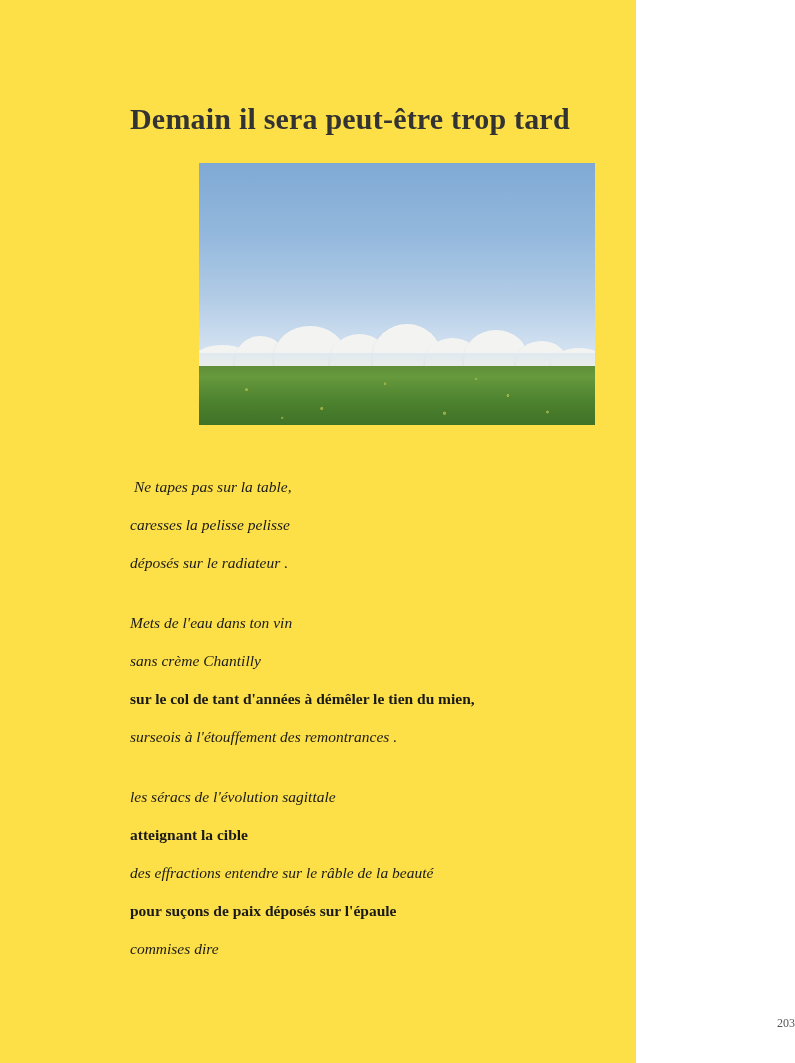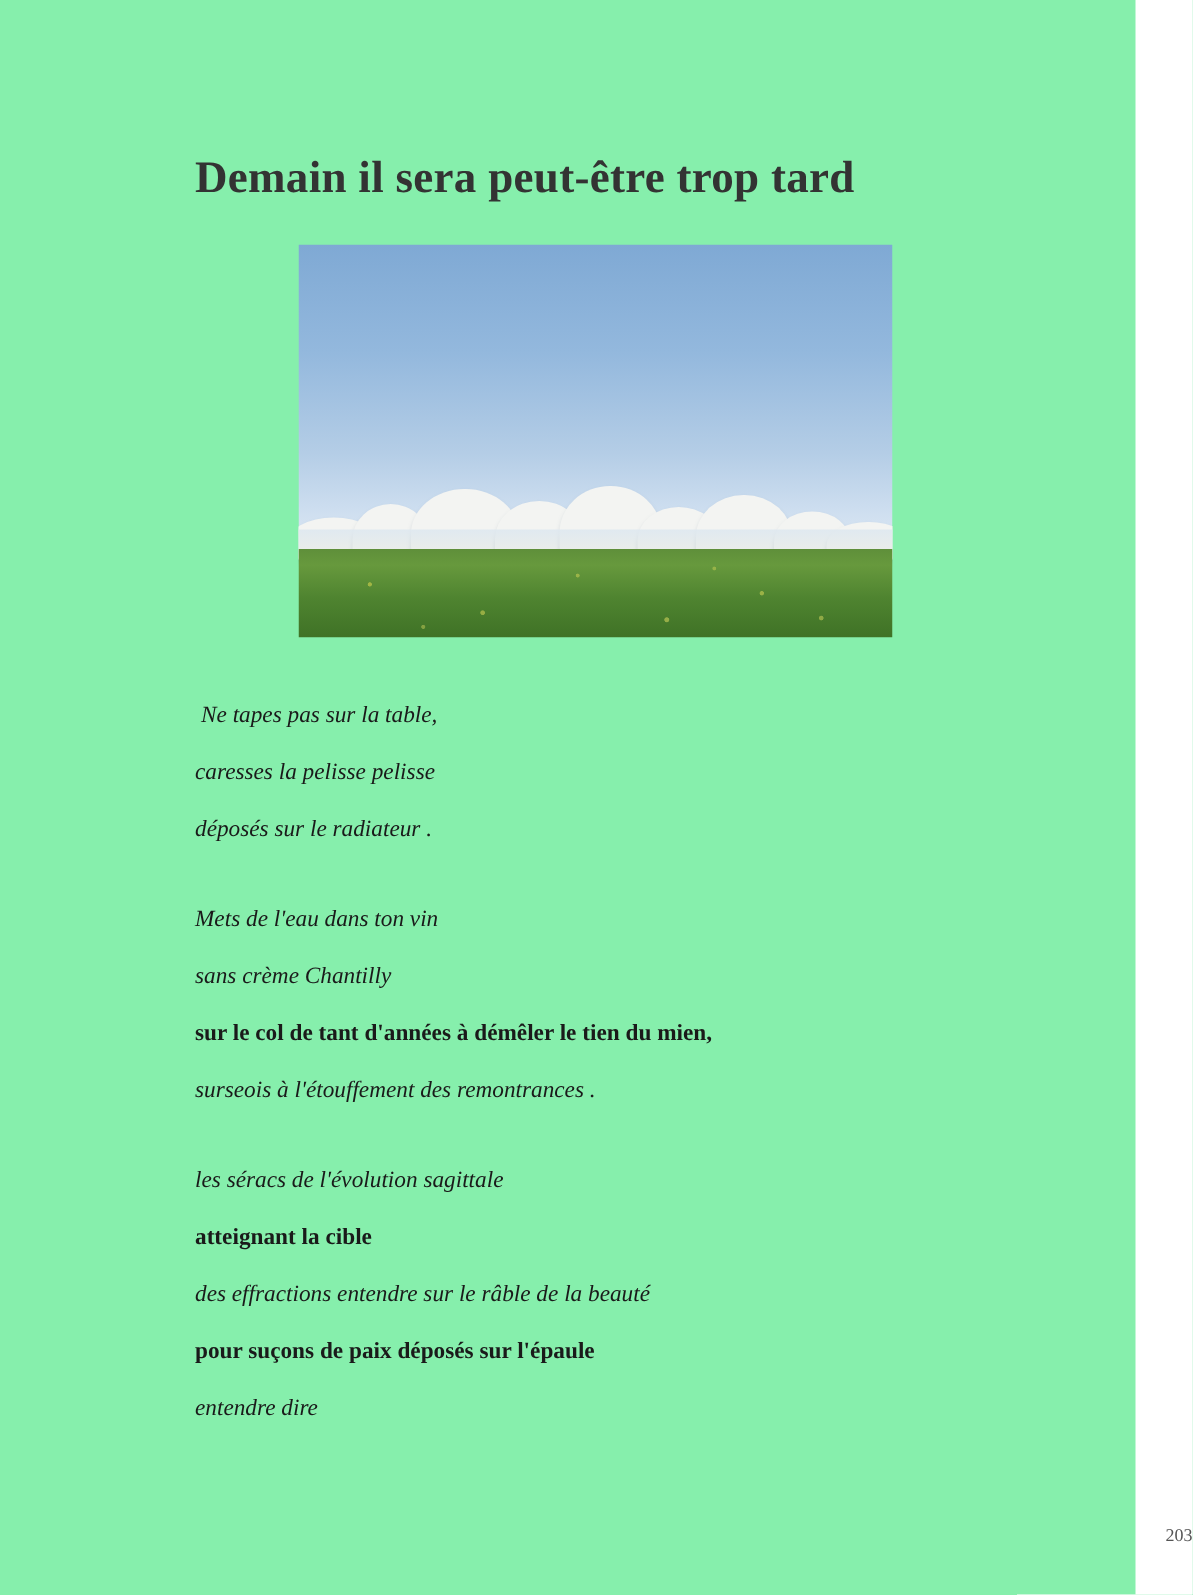--- a/index.html
+++ b/index.html
@@ -11,23 +11,23 @@
     width: 795px;
     height: 1063px;
     position: relative;
     font-family: "Liberation Serif", serif;
     color: #000000;
     overflow: hidden;
   }
   .page {
     position: absolute;
     left: 0; top: 0;
-    width: 757px;
+    width: 636px;
     height: 1063px;
-    background: #86efac;
+    background: #fde047;
   }
   .title {
     position: absolute;
     left: 130px;
     top: 102px;
     font-family: "Liberation Serif", serif;
     font-size: 30px;
     font-weight: bold;
     color: #333333;
     letter-spacing: 0.2px;
@@ -91,21 +91,21 @@
     position: absolute;
     left: 0;
     bottom: 22.5%;
     width: 100%;
     height: 5%;
     background: linear-gradient(to bottom, rgba(222,232,240,0.9), rgba(180,200,190,0.15));
   }
   .poem {
     position: absolute;
     left: 130px;
-    top: 458px;
+    top: 468px;
     width: 560px;
   }
   .stanza {
     margin: 0 0 22px 0;
   }
   .line {
     font-family: "Liberation Serif", serif;
     font-size: 15.5px;
     line-height: 38px;
     font-style: italic;
@@ -164,19 +164,19 @@
       <div class="line">Mets de l'eau dans ton vin</div>
       <div class="line">sans crème Chantilly</div>
       <div class="line bold">sur le col de tant d'années à démêler le tien du mien,</div>
       <div class="line">surseois à l'étouffement des remontrances .</div>
     </div>
     <div class="stanza">
       <div class="line">les séracs de l'évolution sagittale</div>
       <div class="line bold">atteignant la cible</div>
       <div class="line">des effractions entendre sur le râble de la beauté</div>
       <div class="line bold">pour suçons de paix déposés sur l'épaule</div>
-      <div class="line">entendre dire</div>
+      <div class="line">commises dire</div>
     </div>
   </div>
 
   <div class="page-number">203</div>
 
 </div>
 
 </body></html>

